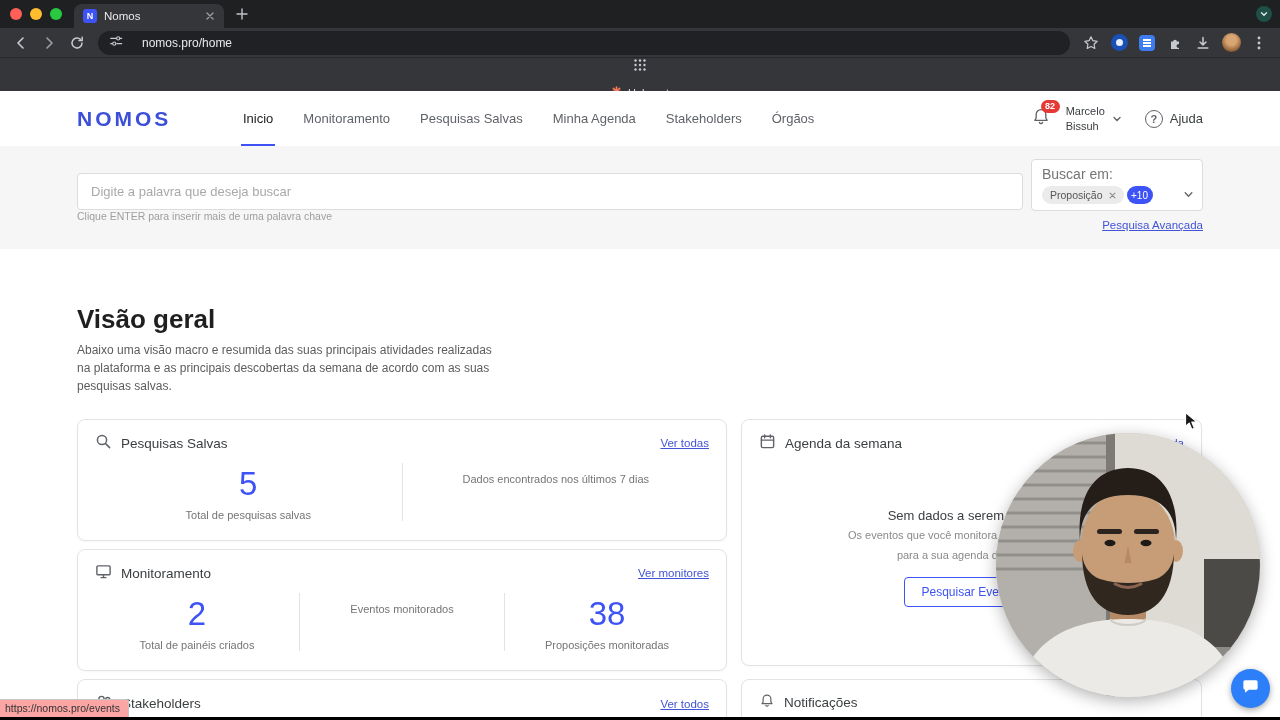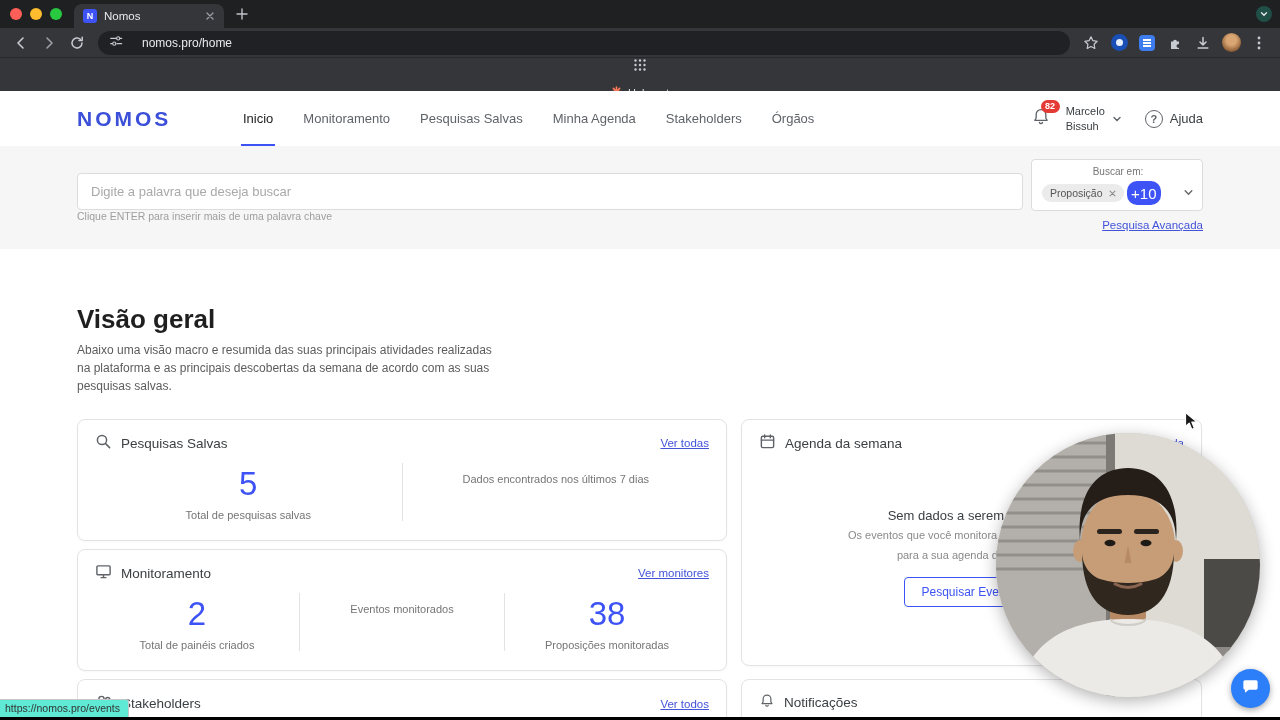--- a/index.html
+++ b/index.html
@@ -61,25 +61,25 @@
   .search-section { background:#f6f6f7; padding:13px 77px 8px; height:103px; }
   .search-row { display:flex; align-items:flex-start; }
   .search-main { flex:1; margin-top:14px; }
   .search-input { width:100%; height:37px; border:1px solid #dcdcdc; border-radius:4px; padding:0 13px;
                   font-size:13px; color:#333; background:#fff; outline:none; font-family:inherit; }
   .search-input::placeholder { color:#a9a9a9; }
   .search-hint { font-size:10.5px; color:#9e9e9e; margin-top:0; }
   .scope-col { width:172px; margin-left:8px; display:flex; flex-direction:column; }
   .scope-box { background:#fff; border:1px solid #dcdcdc; border-radius:4px; padding:6px 8px 6px 10px;
                height:52px; cursor:pointer; }
-  .scope-label { font-size:10px; color:#757575;text-align:center; }
+  .scope-label { font-size:14px; color:#757575; }
   .scope-row { display:flex; align-items:center; margin-top:4px; gap:3px; }
   .chip { background:#ebebeb; border-radius:12px; font-size:10.5px; color:#555; padding:3px 8px;
           display:flex; gap:6px; align-items:center; }
-  .more-badge { background:#3d53f5; color:#fff; border-radius:10px; font-size:15px; padding:3.5px 4.5px; }
+  .more-badge { background:#3d53f5; color:#fff; border-radius:10px; font-size:10px; padding:3.5px 4.5px; }
   .scope-chevron { margin-left:auto; }
   .advanced { margin-top:8px; align-self:flex-end; font-size:11.5px; color:#4353d8;
               text-decoration:underline; cursor:pointer; }
 
   
   .overview { padding:56px 77px 0; }
   .overview-title { font-size:26px; font-weight:bold; color:#1f1f1f; line-height:1.15; }
   .overview-sub { margin-top:6px; font-size:12px; color:#5c5c5c; max-width:425px; line-height:1.5; }
 
   
@@ -110,21 +110,21 @@
   .sh-body { display:flex; justify-content:space-between; align-items:flex-start; padding-right:8px; }
   .sh-value { font-size:33px; color:#3d53f5; margin-top:8px; }
 
   
   .webcam { position:absolute; left:996px; top:433px; width:264px; height:264px; border-radius:50%;
             overflow:hidden; box-shadow:0 4px 16px rgba(0,0,0,.3); z-index:50; background:#cfccc6; }
   .chat-bubble { position:absolute; left:1231px; top:669px; width:39px; height:39px; border-radius:50%;
                  background:#2d7ff9; display:flex; align-items:center; justify-content:center;
                  box-shadow:0 2px 6px rgba(0,0,0,.35); z-index:60; cursor:pointer; }
   .cursor { position:absolute; left:1184px; top:411px; z-index:70; pointer-events:none; }
-  .status-tooltip { position:absolute; left:0; bottom:3px; background:#5eead4; border:1px solid #c6c6c6;
+  .status-tooltip { position:absolute; left:0; bottom:3px; background:#fca5a5; border:1px solid #c6c6c6;
                     border-left:none; border-bottom:none; font-size:10.5px; color:#333;
                     padding:2px 8px 3px 5px; z-index:80; border-radius:0 3px 0 0; }
   .bottom-strip { position:absolute; left:0; bottom:0; width:100%; height:3px; background:#000; z-index:40; }
 </style>
 </head>
 <body>
 
 <div class="tabstrip">
   <div class="lights">
     <span class="light red"></span>

